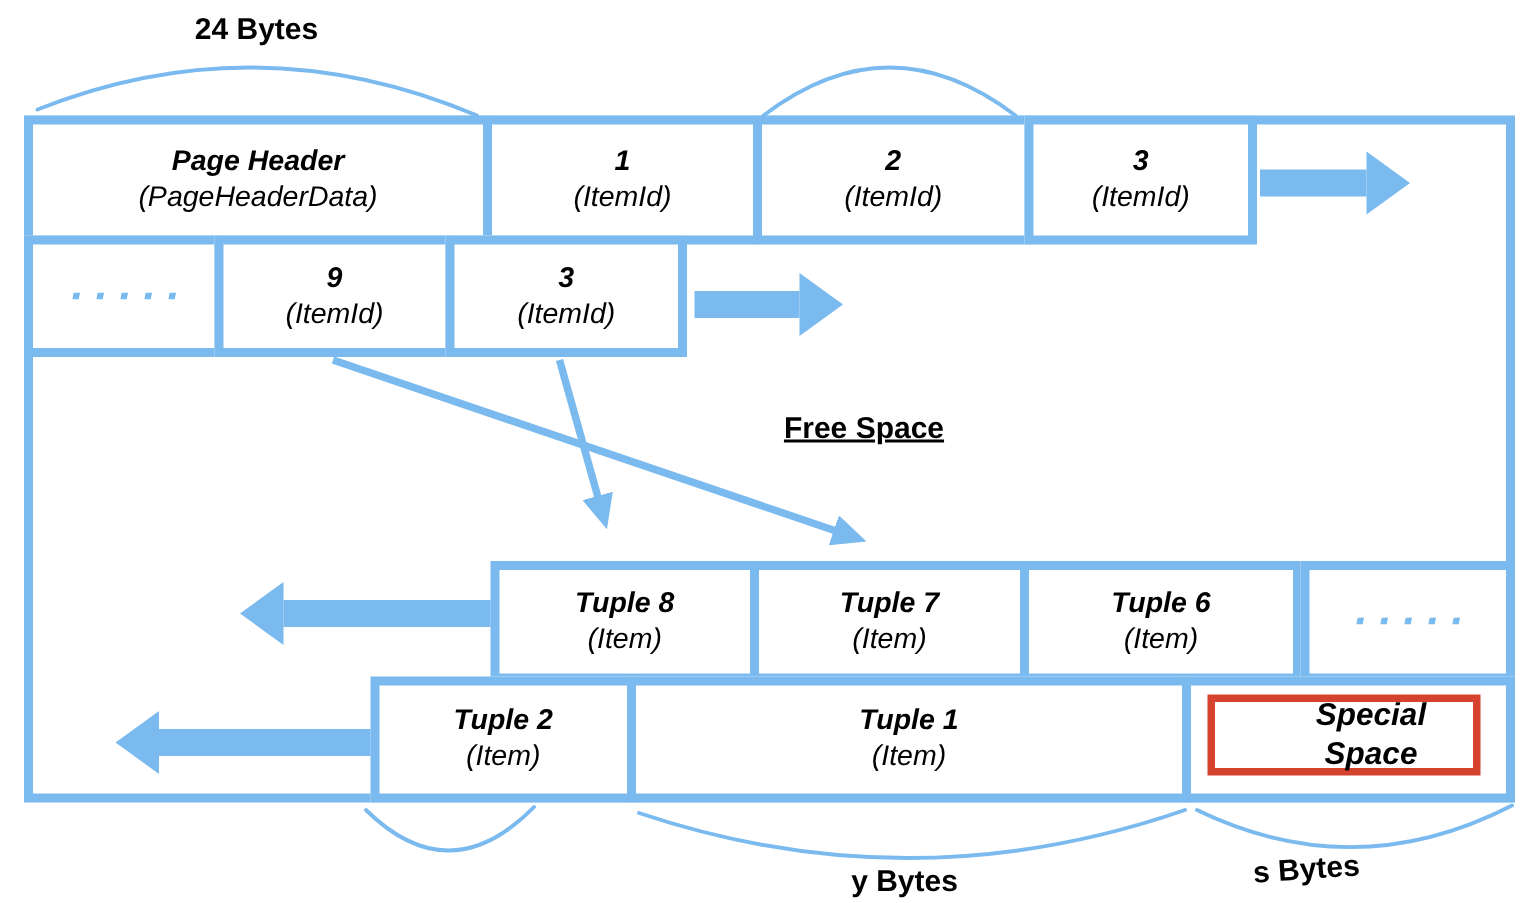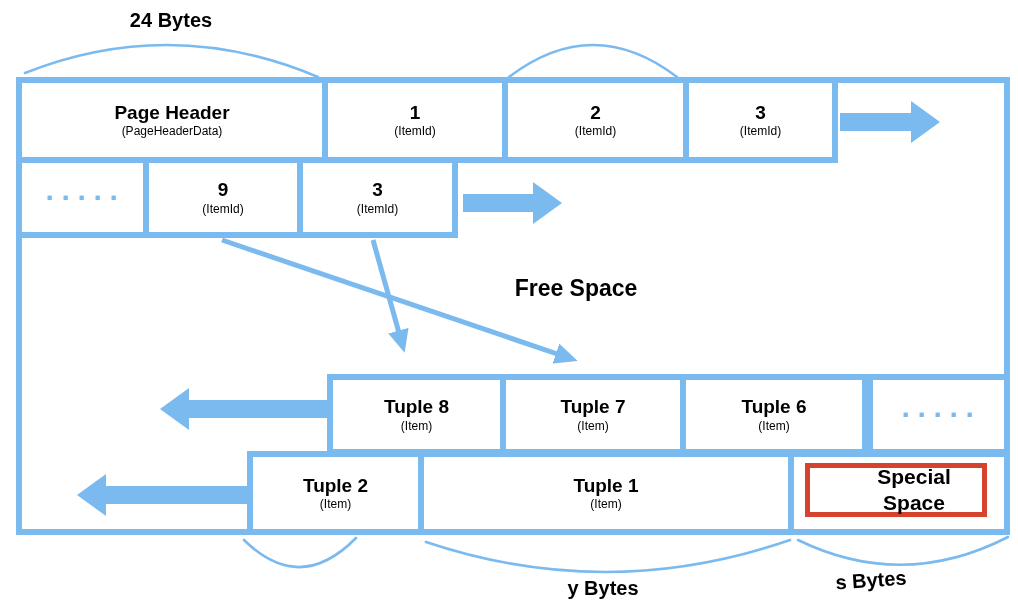--- a/index.html
+++ b/index.html
@@ -7,24 +7,24 @@
     position:relative;width:1018px;height:602px;overflow:hidden;background:#ffffff;
     font-family:"Liberation Sans","DejaVu Sans",sans-serif;color:#000;
   }
   #page-outline{
     position:absolute;left:16px;top:77px;width:994px;height:458px;
     border:6px solid #7bbaee;box-sizing:border-box;background:#ffffff;
   }
   .cell{
     position:absolute;box-sizing:border-box;border:6px solid #7bbaee;background:#ffffff;
     display:flex;flex-direction:column;align-items:center;justify-content:center;
-    text-align:center;line-height:1.25;
+    text-align:center;line-height:1.25;font-style:italic;
   }
   .cell .t{font-size:19px;font-weight:bold;}
-  .cell .s{font-size:12px;font-weight:normal;}
+  .cell .s{font-size:19px;font-weight:normal;}
   .dots{
     color:#7bbaee;font-weight:bold;font-size:30px;letter-spacing:6px;
     line-height:0;text-indent:6px;
   }
   .lbl{
     position:absolute;width:160px;text-align:center;
     font-size:20px;font-weight:bold;color:#000;
   }
   .arrow{position:absolute;display:flex;align-items:center;}
   .arrow .bar{height:18px;background:#7bbaee;}
@@ -115,21 +115,21 @@
   <div class="arrow" style="left:160px;top:388px;">
     <div class="head-l"></div>
     <div class="bar" style="width:138px;"></div>
   </div>
   <div class="arrow" style="left:77px;top:474px;">
     <div class="head-l"></div>
     <div class="bar" style="width:141px;"></div>
   </div>
 
   <div class="lbl" style="left:91px;top:9px;">24 Bytes</div>
-  <div class="lbl" style="left:496px;top:275px;font-size:23px;">Free Space</div>
+  <div class="lbl" style="left:496px;top:275px;font-size:20px;text-decoration:underline;">Free Space</div>
   <div class="lbl" style="left:523px;top:577px;">y Bytes</div>
   <div class="lbl tilt" style="left:791px;top:569px;">s Bytes</div>
 
   <svg id="overlay" width="1018" height="602" viewBox="0 0 1018 602">
     <defs>
       <marker id="ah" markerUnits="strokeWidth" markerWidth="4.6" markerHeight="4.2" refX="3.4" refY="2.1" orient="auto">
         <path d="M0,0 L4.6,2.1 L0,4.2 Z" fill="#7bbaee"></path>
       </marker>
     </defs>
     <path d="M25,73 Q171,15 318,77" fill="none" stroke="#7bbaee" stroke-width="2.6" stroke-linecap="round"></path>

